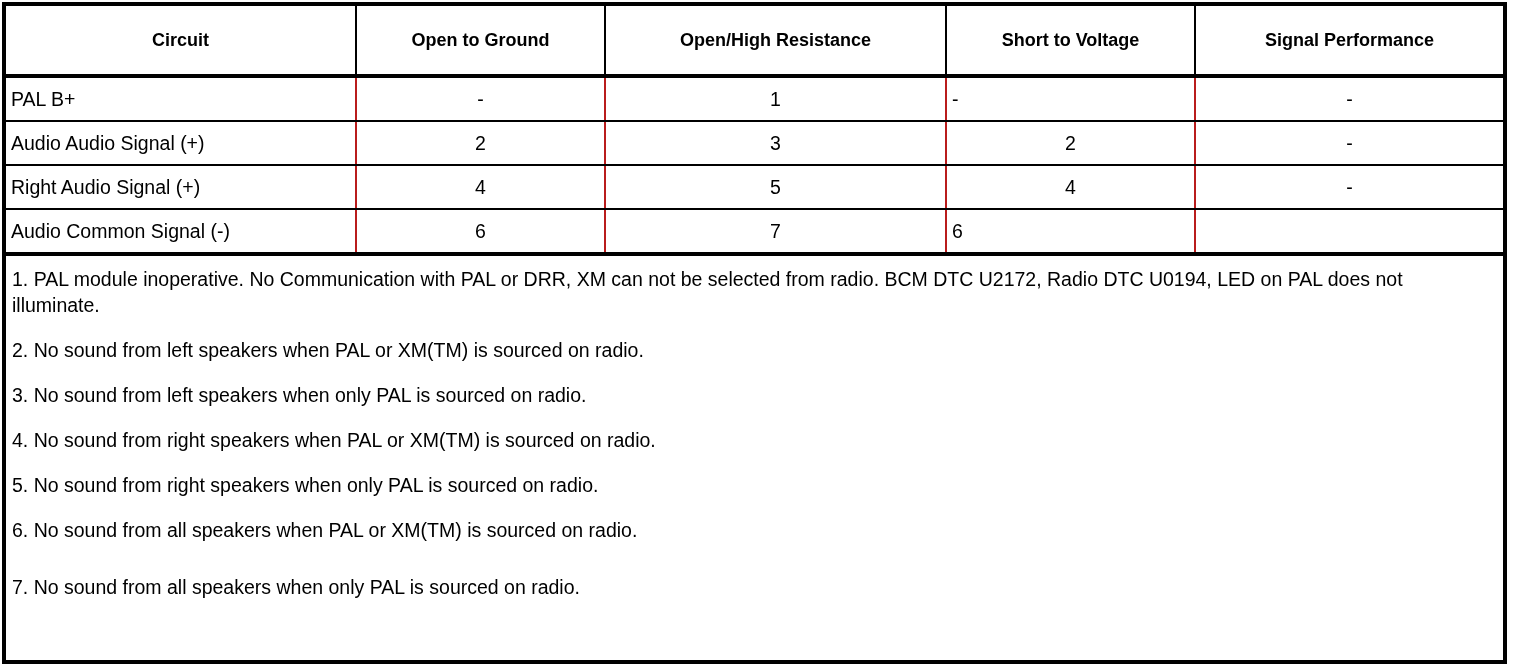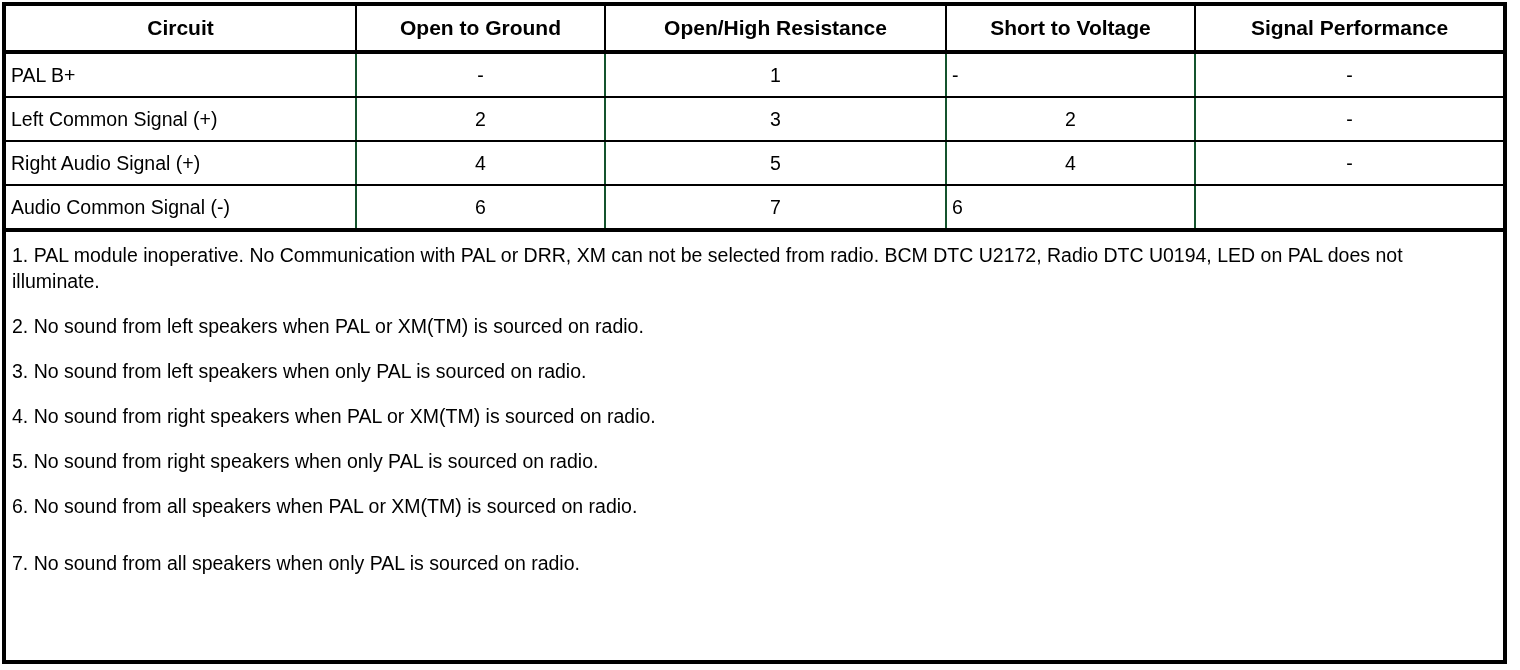--- a/index.html
+++ b/index.html
@@ -40,30 +40,30 @@
   col.c3 { width: 249px; }
   col.c4 { width: 308px; }
 
   thead th {
     height: 44px;
     font-weight: bold;
     text-align: center;
     vertical-align: middle;
     border-right: 2px solid #000;
     border-bottom: 4px solid #000;
-    font-size: 21px;
-    padding: 0 4px;
+    font-size: 18px;
+    padding: 12px 4px;
     white-space: nowrap;
   }
   thead th:last-child { border-right: none; }
 
   tbody.rows td {
     height: 42px;
     vertical-align: middle;
-    border-right: 2px solid #14532d;
+    border-right: 2px solid #b91c1c;
     border-bottom: 2px solid #000;
     font-size: 19.5px;
     padding: 0 5px;
   }
   tbody.rows td:last-child { border-right: none; }
   tbody.rows tr:last-child td { border-bottom: 4px solid #000; }
 
   td.cell-left   { text-align: left; }
   td.cell-center { text-align: center; }
 
@@ -106,21 +106,21 @@
     </thead>
     <tbody class="rows">
       <tr>
         <td class="cell-left">PAL B+</td>
         <td class="cell-center">-</td>
         <td class="cell-center">1</td>
         <td class="cell-left">-</td>
         <td class="cell-center">-</td>
       </tr>
       <tr>
-        <td class="cell-left">Left Common Signal (+)</td>
+        <td class="cell-left">Audio Audio Signal (+)</td>
         <td class="cell-center">2</td>
         <td class="cell-center">3</td>
         <td class="cell-center">2</td>
         <td class="cell-center">-</td>
       </tr>
       <tr>
         <td class="cell-left">Right Audio Signal (+)</td>
         <td class="cell-center">4</td>
         <td class="cell-center">5</td>
         <td class="cell-center">4</td>

